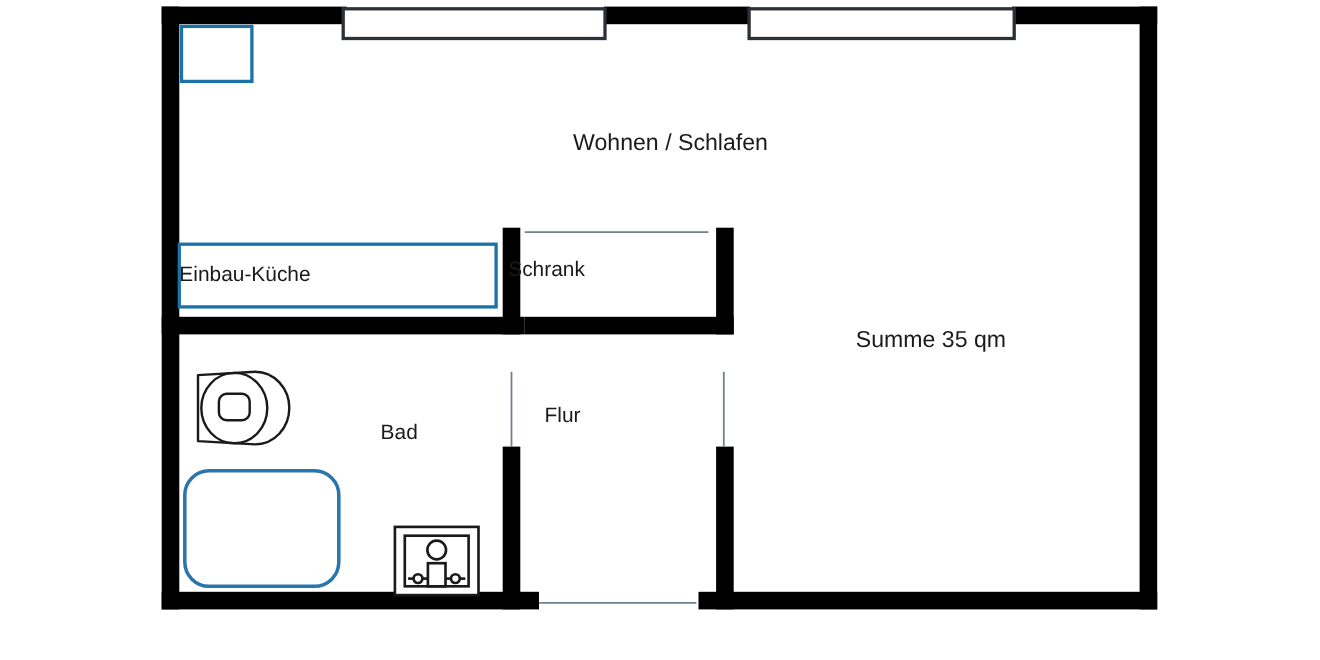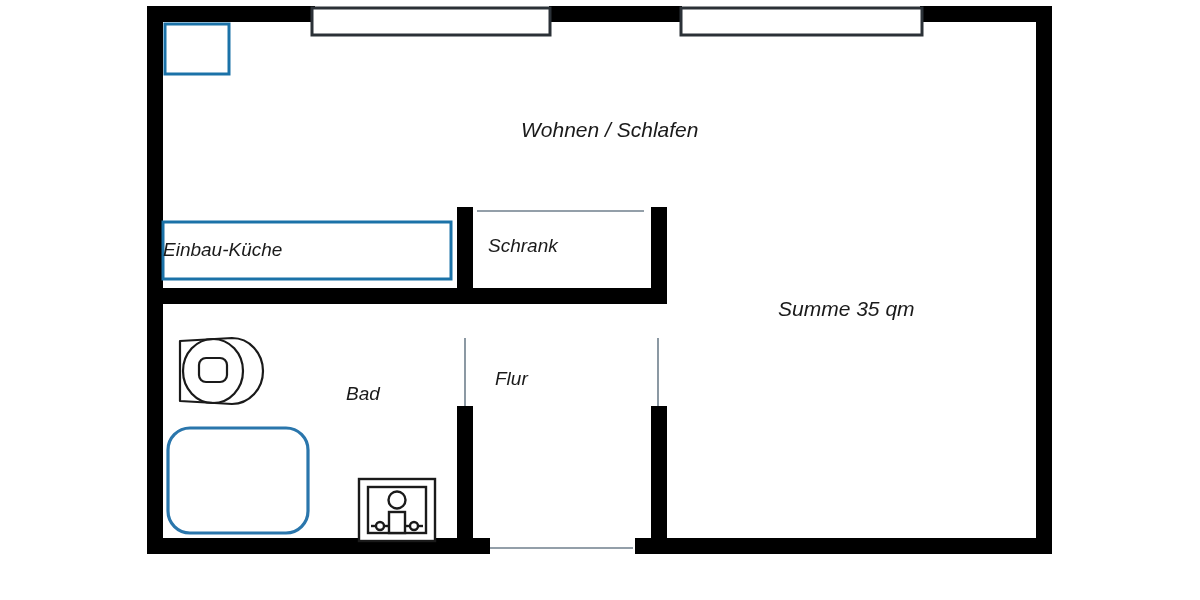--- a/index.html
+++ b/index.html
@@ -10,21 +10,20 @@
     height: 600px;
     overflow: hidden;
     font-family: "Liberation Sans", "DejaVu Sans", sans-serif;
   }
 
   #floorplan-root {
     position: relative;
     width: 1157px;
     height: 600px;
     background: #ffffff;
-    font-style: italic;
   }
 
   svg#plan-svg {
     position: absolute;
     top: 0;
     left: 0;
     width: 1200px;
     height: 600px;
     display: block;
   }
@@ -124,19 +123,19 @@
     </g>
 
   </svg>
 
   <div class="room-label label-wohnen" style="left:0; top:118px; width:1200px; text-align:left; padding-left:521px; box-sizing:border-box;">Wohnen / Schlafen</div>
 
   <div class="room-label label-summe" style="left:778px; top:258px;margin-top:39px;">Summe 35 qm</div>
 
   <div class="room-label label-kueche" style="left:163px; top:240px; width:288px;">Einbau-Küche</div>
 
-  <div class="room-label label-schrank" style="left:488px; top:236px; width:178px;">Schrank</div>
+  <div class="room-label label-schrank" style="left:462px; top:236px; width:178px;">Schrank</div>
 
   <div class="room-label label-bad" style="left:346px; top:384px;">Bad</div>
 
   <div class="room-label label-flur" style="left:495px; top:369px; width:178px;">Flur</div>
 
 </div>
 
 </body></html>

